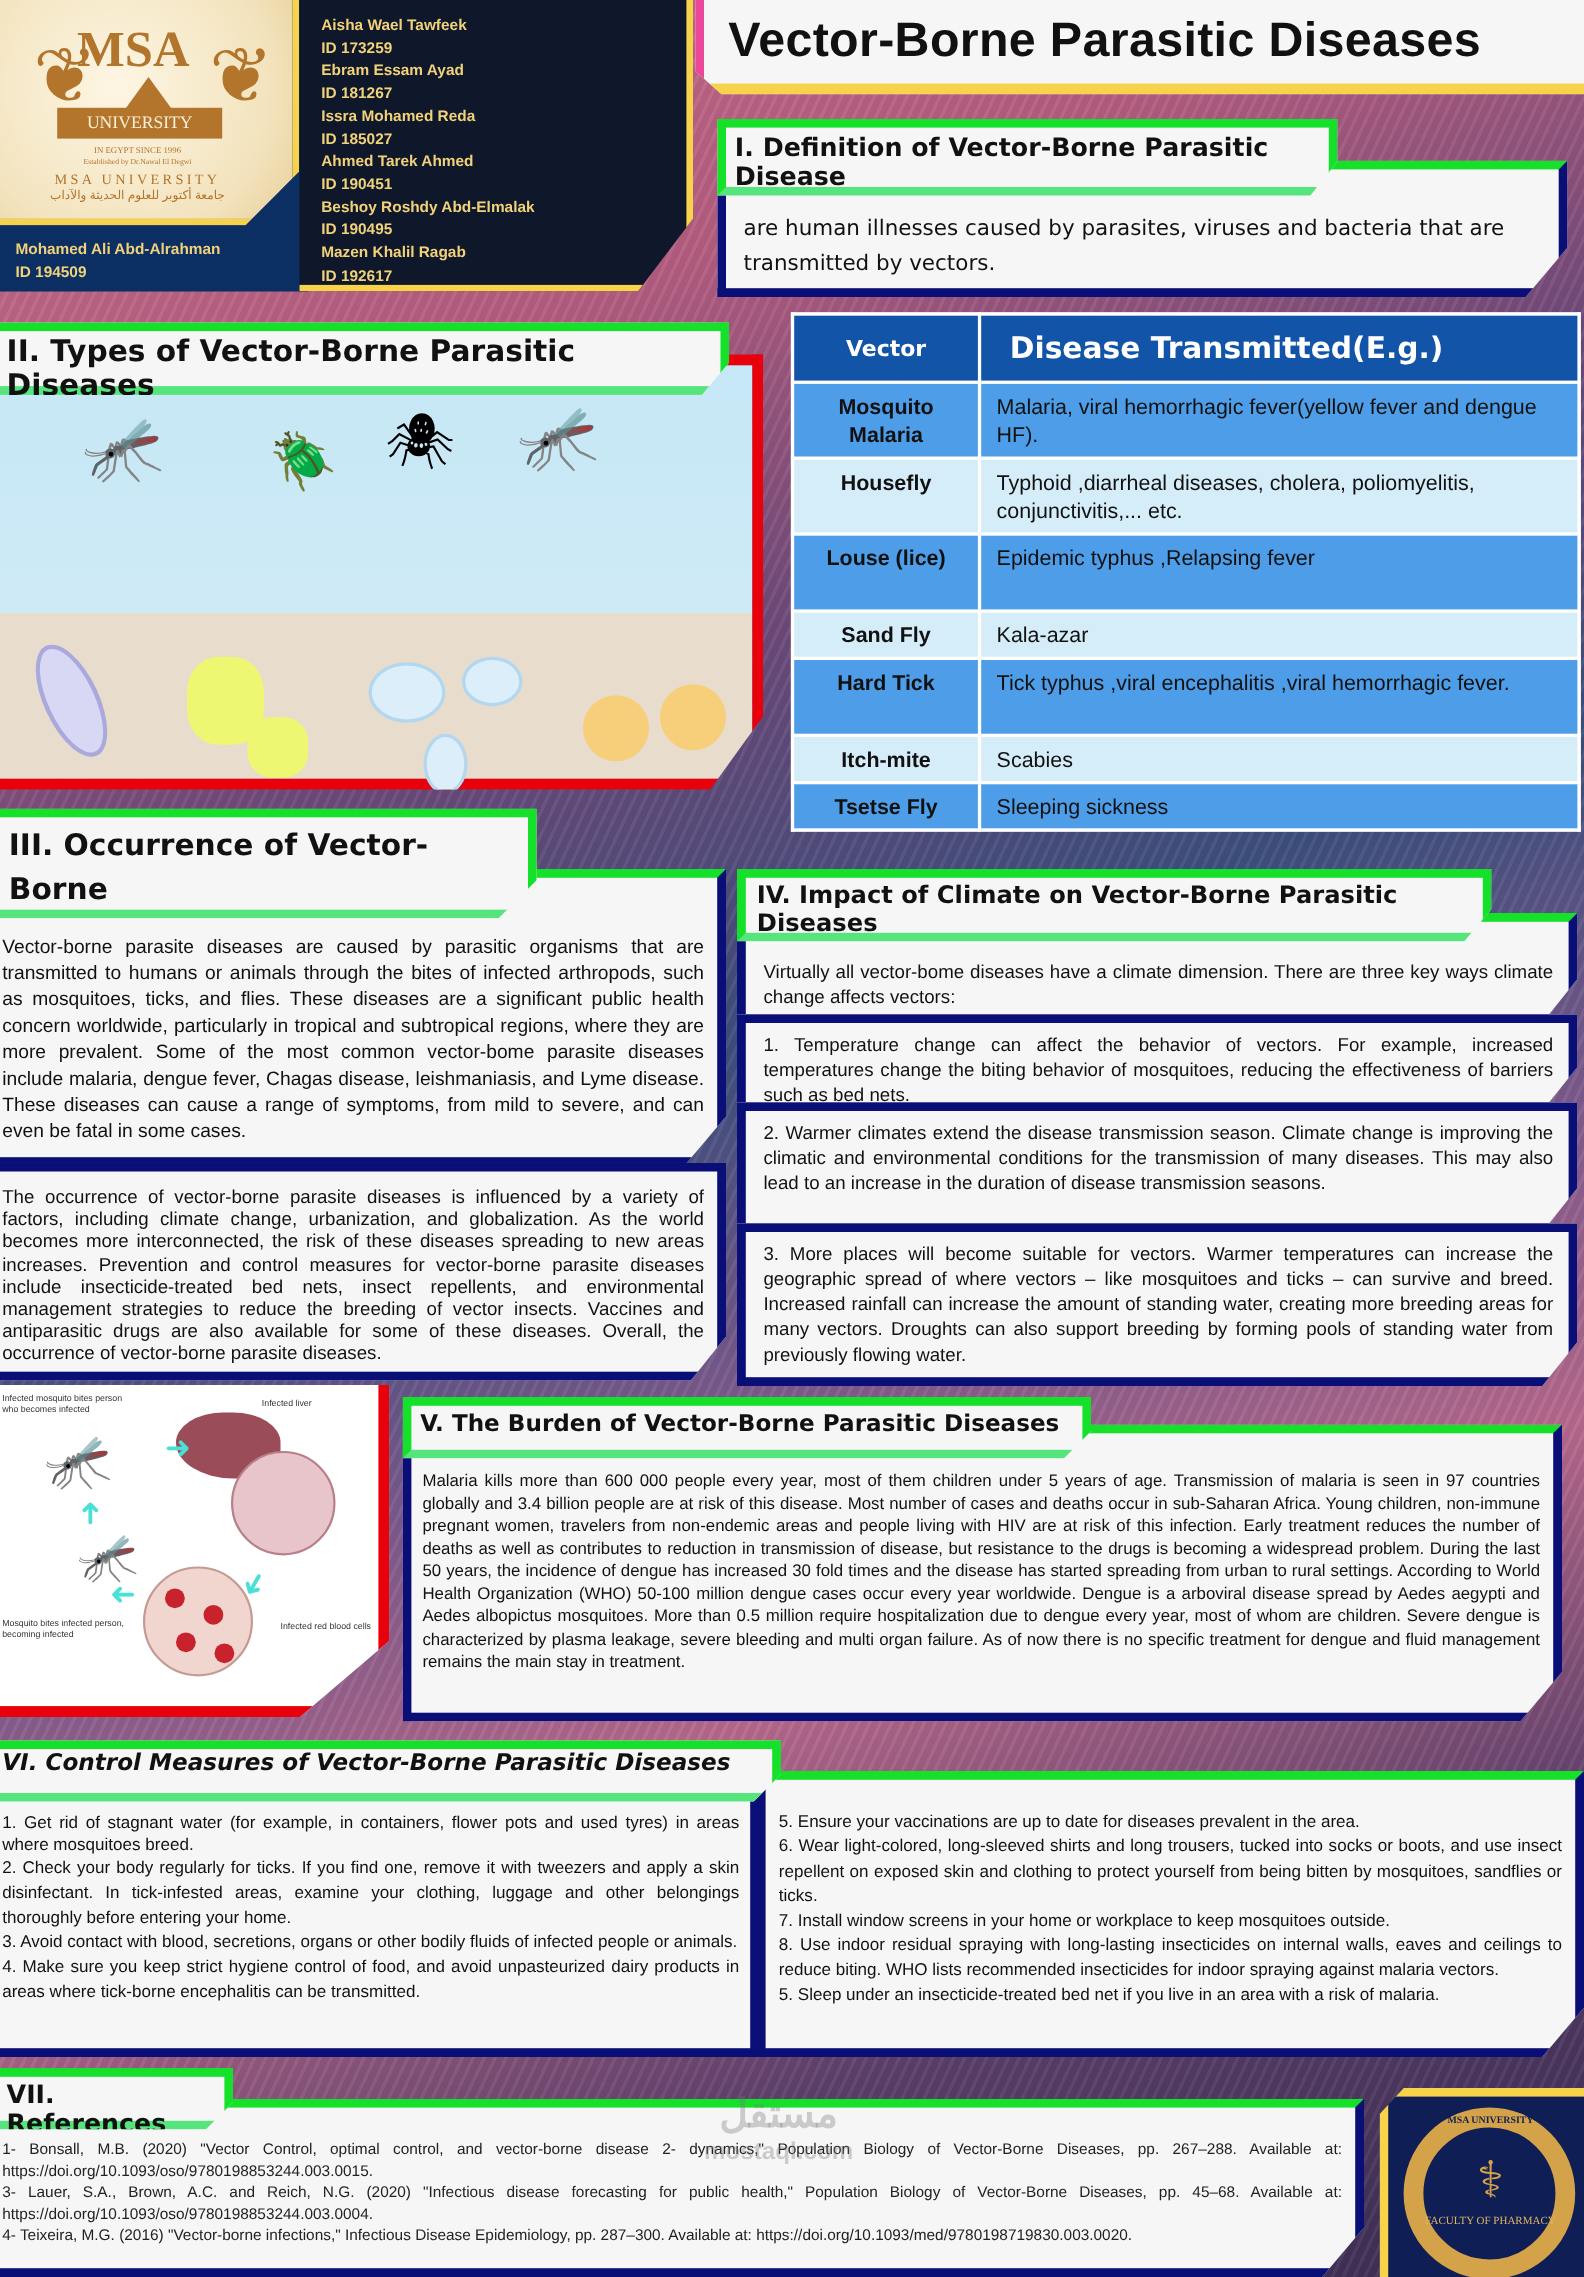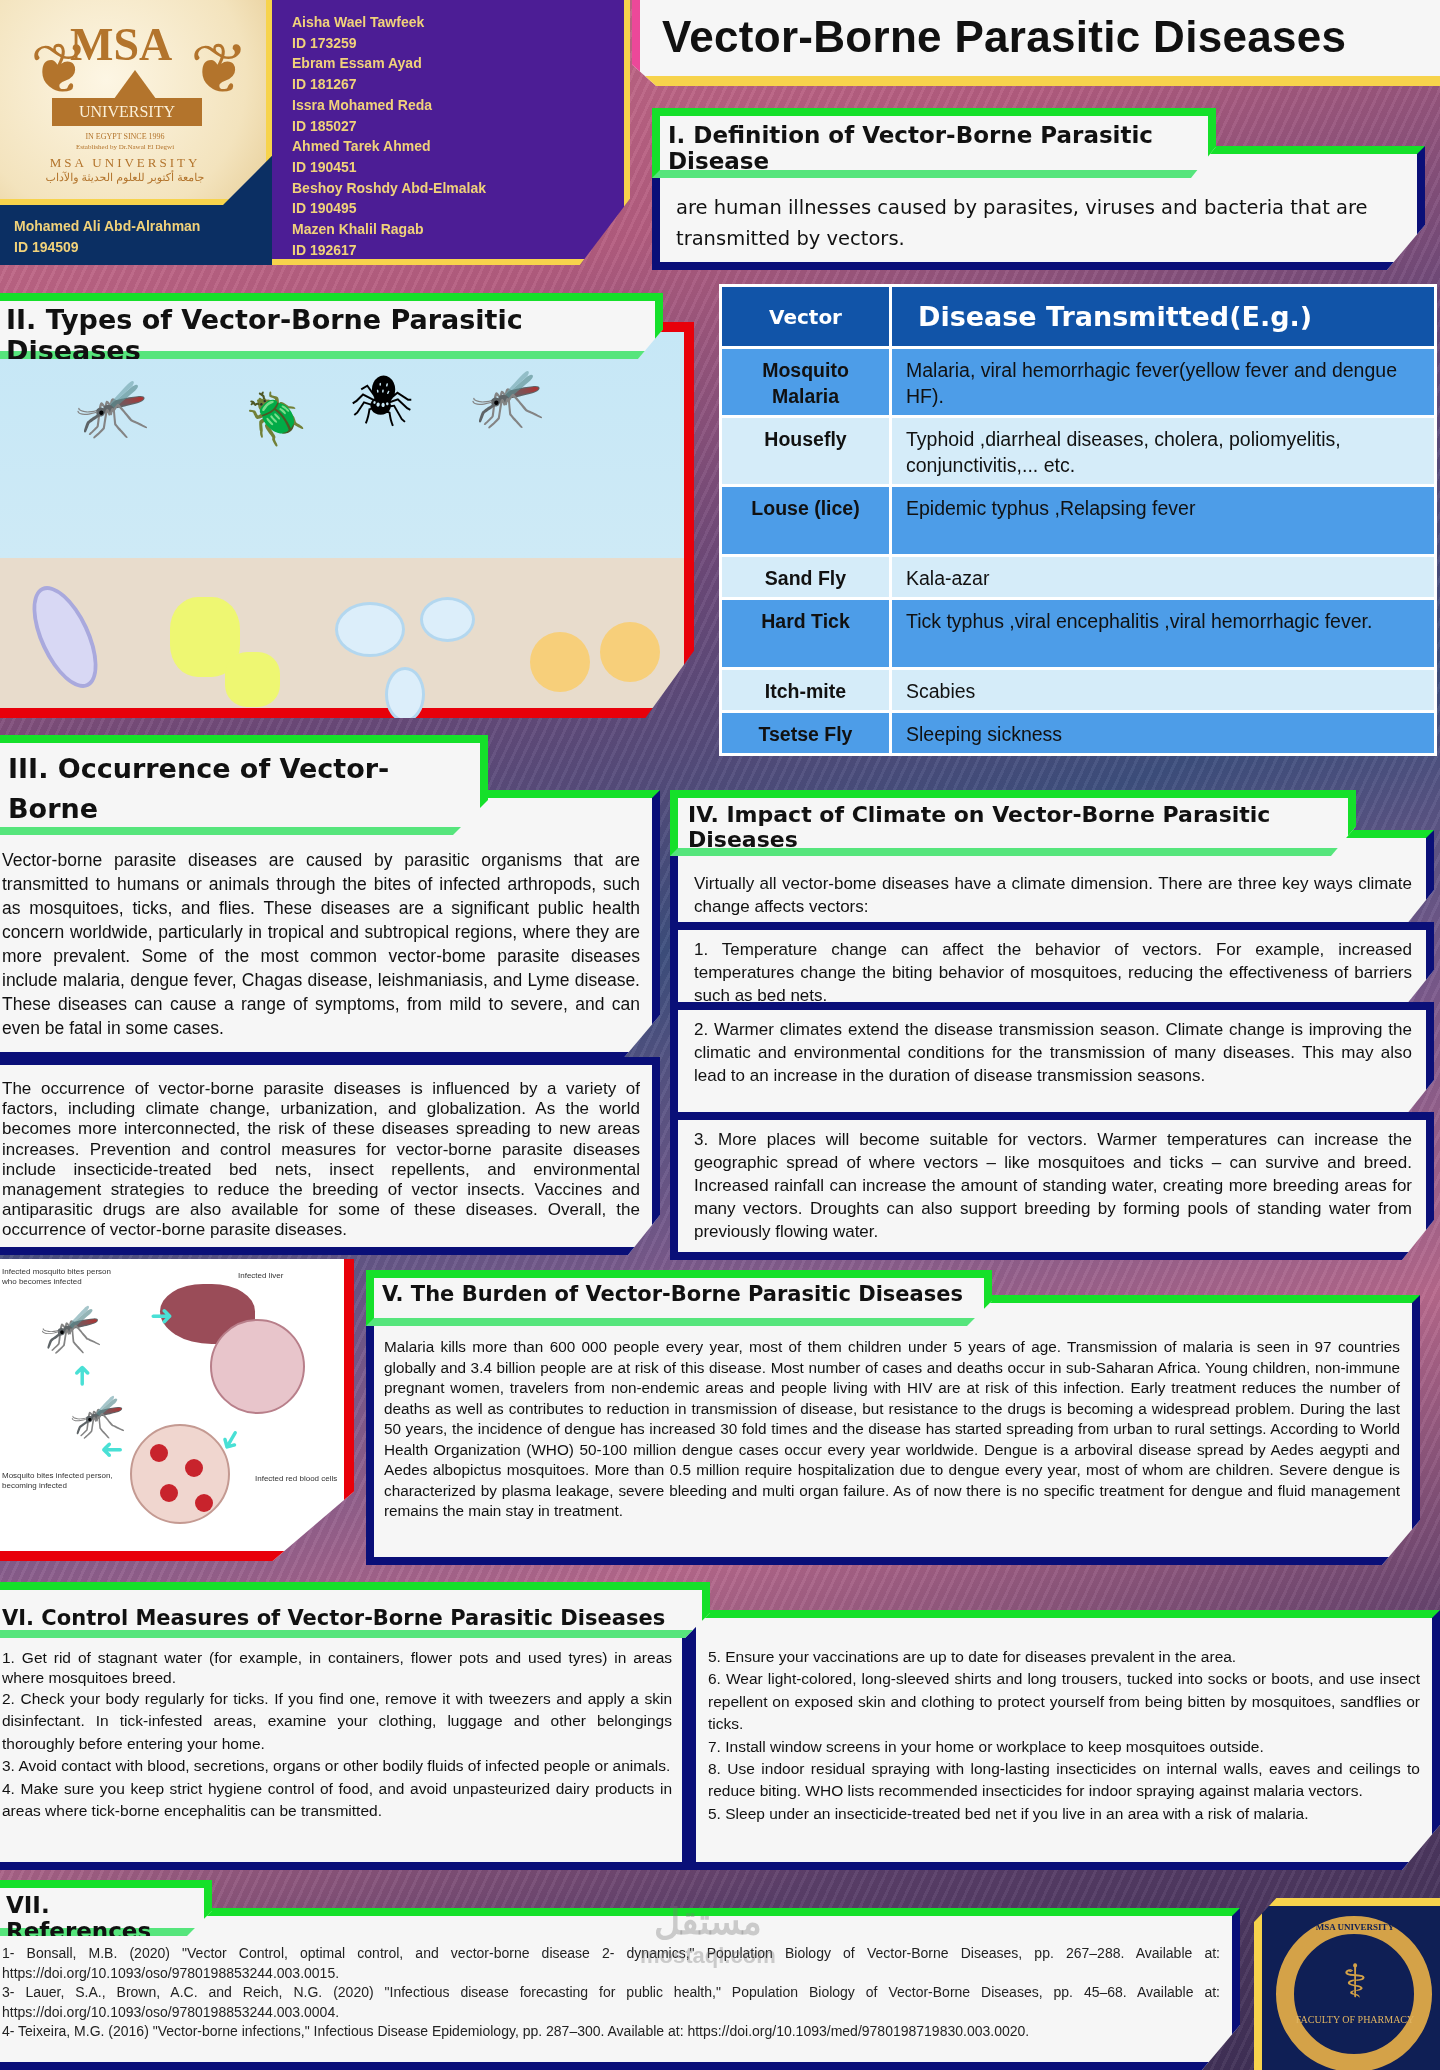--- a/index.html
+++ b/index.html
@@ -31,21 +31,21 @@
   .laurel-l, .laurel-r { position: absolute; top: 28px; font-size: 70px; color: #b3742c; }
   .laurel-l { left: 30px; } .laurel-r { left: 190px; }
   .logo-tri { position: absolute; left: 95px; top: 70px; width: 0; height: 0; border-left: 40px solid transparent; border-right: 40px solid transparent; border-bottom: 55px solid #b3742c; }
   .logo-banner { position: absolute; left: 52px; top: 98px; width: 150px; height: 28px; background: #b3742c; color: #fbf0d8; font-family: "Liberation Serif", serif; font-size: 16px; text-align: center; line-height: 28px; }
   .logo-since { position: absolute; left: 0; width: 250px; top: 132px; text-align: center; font-family: "Liberation Serif", serif; font-size: 8px; color: #b3742c; }
   .logo-est { position: absolute; left: 0; width: 250px; top: 143px; text-align: center; font-family: "Liberation Serif", serif; font-size: 7px; color: #b3742c; }
   .logo-msa { position: absolute; left: 0; width: 250px; top: 155px; text-align: center; font-family: "Liberation Serif", serif; font-size: 13px; letter-spacing: 3px; color: #b3742c; }
   .logo-ar { position: absolute; left: 0; width: 250px; top: 171px; text-align: center; font-size: 11px; color: #b3742c; }
   .names-box {
     left: 272px; top: 0; width: 358px; height: 265px;
-    background: #4c1d95;
+    background: #0f172a;
     border-right: 6px solid #f7d34c; border-bottom: 6px solid #f7d34c;
     clip-path: polygon(0 0, 100% 0, 100% 75%, 86% 100%, 0 100%);
   }
   .name-line { color: #f1d27a; font-weight: bold; font-size: 14px; line-height: 20.7px; }
   .names-list { position: absolute; left: 20px; top: 12px; }
   .solo-name { left: 14px; top: 216px; }
   .title-box {
     left: 632px; top: 0; width: 808px; height: 86px;
     background: #f6f6f6;
     border-bottom: 10px solid #f7d34c; border-left: 8px solid #ec4899;
@@ -277,21 +277,21 @@
 </div>
 
 <div class="tab" style="left:366px; top:1270px; width:626px; height:56px; font-size:21px;">
   <span style="padding:4px 8px;">V. The Burden of Vector-Borne Parasitic Diseases</span>
 </div>
 <div class="navy" style="left:366px; top:1295px; width:1054px; height:270px; padding:34px 12px 0 10px; border-top-color:#15e02a;">
   <div class="body-text" style="font-size:15.3px; line-height:20.5px;">Malaria kills more than 600 000 people every year, most of them children under 5 years of age. Transmission of malaria is seen in 97 countries globally and 3.4 billion people are at risk of this disease. Most number of cases and deaths occur in sub-Saharan Africa. Young children, non-immune pregnant women, travelers from non-endemic areas and people living with HIV are at risk of this infection. Early treatment reduces the number of deaths as well as contributes to reduction in transmission of disease, but resistance to the drugs is becoming a widespread problem. During the last 50 years, the incidence of dengue has increased 30 fold times and the disease has started spreading from urban to rural settings. According to World Health Organization (WHO) 50-100 million dengue cases occur every year worldwide. Dengue is a arboviral disease spread by Aedes aegypti and Aedes albopictus mosquitoes. More than 0.5 million require hospitalization due to dengue every year, most of whom are children. Severe dengue is characterized by plasma leakage, severe bleeding and multi organ failure. As of now there is no specific treatment for dengue and fluid management remains the main stay in treatment.</div>
 </div>
 
 <div class="tab" style="left:0; top:1582px; width:710px; height:56px; font-size:21px; border-left:none;">
-  <span style="padding:16px 2px;">VI. Control Measures of Vector-Borne Parasitic Diseases</span>
+  <span style="padding:0 2px;font-style:italic;">VI. Control Measures of Vector-Borne Parasitic Diseases</span>
 </div>
 <div class="navy-plain" style="left:0; top:1630px; width:690px; height:240px; padding:18px 10px 0 2px; border-left:none; border-top:none; clip-path:none;">
   <div class="body-text" style="font-size:15.5px; line-height:20px;">1. Get rid of stagnant water (for example, in containers, flower pots and used tyres) in areas where mosquitoes breed.</div>
   <div class="body-text" style="font-size:15.5px; line-height:22.4px;">2. Check your body regularly for ticks. If you find one, remove it with tweezers and apply a skin disinfectant. In tick-infested areas, examine your clothing, luggage and other belongings thoroughly before entering your home.</div>
   <div class="body-text" style="font-size:15.5px; line-height:22.4px;">3. Avoid contact with blood, secretions, organs or other bodily fluids of infected people or animals.</div>
   <div class="body-text" style="font-size:15.5px; line-height:22.4px;">4. Make sure you keep strict hygiene control of food, and avoid unpasteurized dairy products in areas where tick-borne encephalitis can be transmitted.</div>
 </div>
 <div class="navy" style="left:688px; top:1610px; width:752px; height:260px; padding:28px 12px 0 12px; border-top-color:#15e02a;">
   <div class="body-text" style="font-size:15.5px; line-height:22.4px;">5. Ensure your vaccinations are up to date for diseases prevalent in the area.</div>
   <div class="body-text" style="font-size:15.5px; line-height:22.4px;">6. Wear light-colored, long-sleeved shirts and long trousers, tucked into socks or boots, and use insect repellent on exposed skin and clothing to protect yourself from being bitten by mosquitoes, sandflies or ticks.</div>

